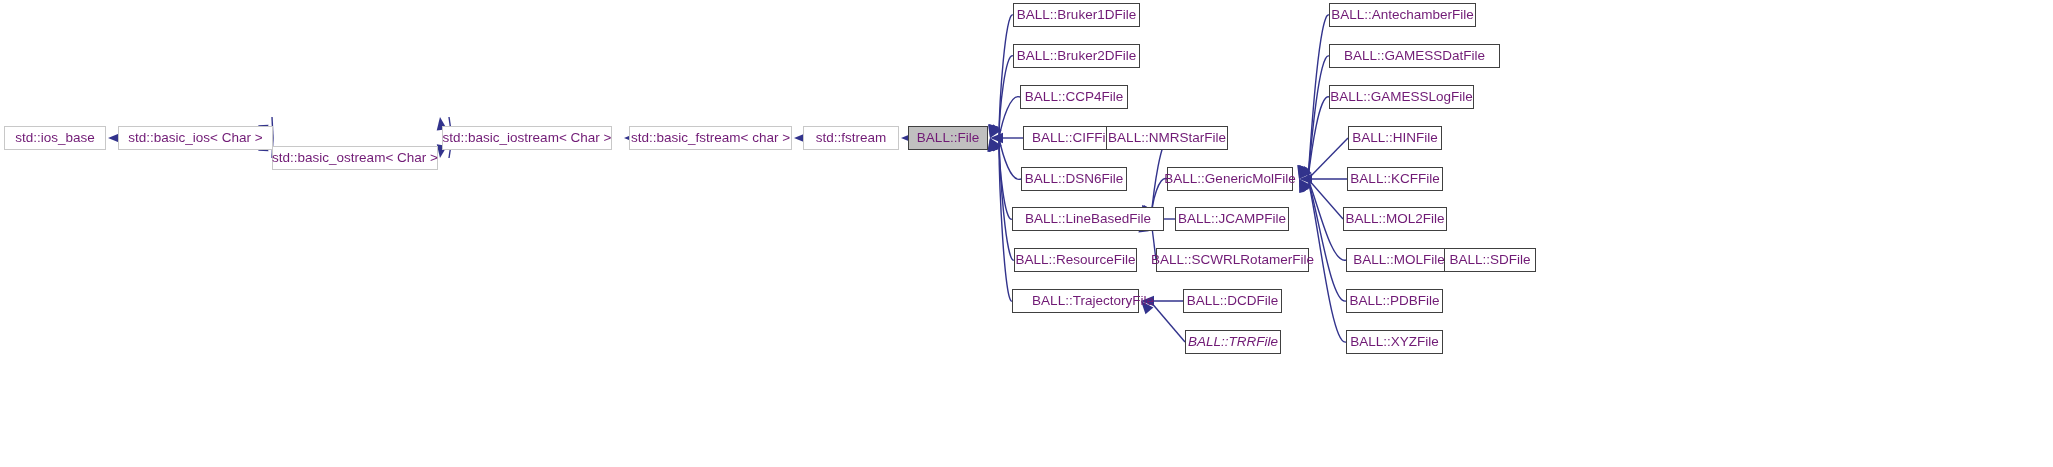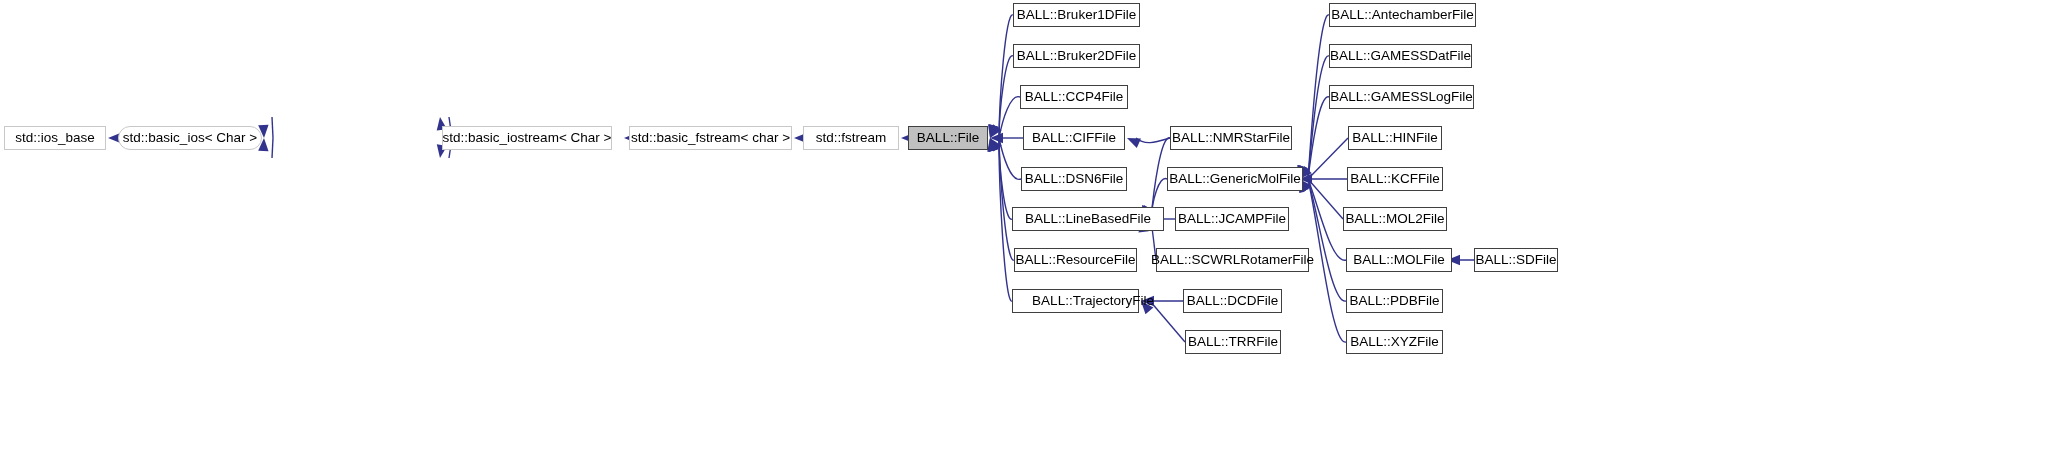--- a/index.html
+++ b/index.html
@@ -29,21 +29,21 @@
     position: absolute;
     box-sizing: border-box;
     display: flex;
     align-items: center;
     justify-content: center;
     height: 24px;
     background: #ffffff;
     border: 1px solid #404040;
     font-size: 13.5px;
     line-height: 1;
-    color: #000000;
+    color: #701a75;
     white-space: nowrap;
     letter-spacing: 0px;
     z-index: 5;
   }
   .node.std {
     border: 1px solid #c8c8c8;
   }
   .node.current {
     background: #c0c0c0;
     border: 1px solid #404040;
@@ -187,22 +187,25 @@
       </g>
       <polygon points="1299,179 1299.166876990554,193.000433995774 1308.7763136799003,189.02315772759218" fill="#32338c"></polygon>
       <g>
         <path d="M 1490 260 L 1456 260" fill="none" stroke="#32338c" stroke-width="1.4"></path>
       </g>
       <polygon points="1447,260 1460,265.2 1460,254.8" fill="#32338c"></polygon>
     </svg>
 <div class="node std" style="left: 4px; top: 126px; width: 102px;">
       <span class="node-label">std::ios_base</span>
     </div>
-    <div class="node std" style="left: 118px; top: 126px; width: 144px; border-radius: 12px;">
+    <div class="node std" style="left: 118px; top: 126px; width: 155px;">
       <span class="node-label">std::basic_ios&lt; Char &gt;</span>
+    </div>
+    <div class="node std" style="left: 272px; top: 146px; width: 166px;">
+      <span class="node-label">std::basic_ostream&lt; Char &gt;</span>
     </div>
     <div class="node std" style="left: 442px; top: 126px; width: 170px;">
       <span class="node-label">std::basic_iostream&lt; Char &gt;</span>
     </div>
     <div class="node std" style="left: 629px; top: 126px; width: 163px;">
       <span class="node-label">std::basic_fstream&lt; char &gt;</span>
     </div>
     <div class="node std" style="left: 803px; top: 126px; width: 96px;">
       <span class="node-label">std::fstream</span>
     </div>
@@ -226,42 +229,42 @@
     </div>
     <div class="node " style="left: 1012px; top: 207px; width: 152px; text-align: right;">
       <span class="node-label">BALL::LineBasedFile</span>
     </div>
     <div class="node " style="left: 1014px; top: 248px; width: 123px;">
       <span class="node-label">BALL::ResourceFile</span>
     </div>
     <div class="node " style="left: 1012px; top: 289px; width: 127px; padding-left: 35px;">
       <span class="node-label">BALL::TrajectoryFile</span>
     </div>
-    <div class="node " style="left: 1170px; top: 126px; width: 122px;">
+    <div class="node " style="left: 1106px; top: 126px; width: 122px;">
       <span class="node-label">BALL::NMRStarFile</span>
     </div>
-    <div class="node " style="left: 1167px; top: 167px; width: 136px; text-align: right;">
+    <div class="node " style="left: 1167px; top: 167px; width: 126px; text-align: right;">
       <span class="node-label">BALL::GenericMolFile</span>
     </div>
     <div class="node " style="left: 1175px; top: 207px; width: 114px;">
       <span class="node-label">BALL::JCAMPFile</span>
     </div>
     <div class="node " style="left: 1156px; top: 248px; width: 153px;">
       <span class="node-label">BALL::SCWRLRotamerFile</span>
     </div>
     <div class="node " style="left: 1183px; top: 289px; width: 99px;">
       <span class="node-label">BALL::DCDFile</span>
     </div>
-    <div class="node " style="left: 1185px; top: 330px; width: 96px;">
+    <div class="node " style="left: 1185px; top: 330px; width: 96px; font-style: italic;">
       <span class="node-label">BALL::TRRFile</span>
     </div>
     <div class="node " style="left: 1329px; top: 3px; width: 147px;">
       <span class="node-label">BALL::AntechamberFile</span>
     </div>
-    <div class="node " style="left: 1329px; top: 44px; width: 143px;">
+    <div class="node " style="left: 1329px; top: 44px; width: 171px;">
       <span class="node-label">BALL::GAMESSDatFile</span>
     </div>
     <div class="node " style="left: 1329px; top: 85px; width: 145px;">
       <span class="node-label">BALL::GAMESSLogFile</span>
     </div>
     <div class="node " style="left: 1348px; top: 126px; width: 94px;">
       <span class="node-label">BALL::HINFile</span>
     </div>
     <div class="node " style="left: 1347px; top: 167px; width: 96px;">
       <span class="node-label">BALL::KCFFile</span>
@@ -271,16 +274,16 @@
     </div>
     <div class="node " style="left: 1346px; top: 248px; width: 106px;">
       <span class="node-label">BALL::MOLFile</span>
     </div>
     <div class="node " style="left: 1346px; top: 289px; width: 97px;">
       <span class="node-label">BALL::PDBFile</span>
     </div>
     <div class="node " style="left: 1346px; top: 330px; width: 97px;">
       <span class="node-label">BALL::XYZFile</span>
     </div>
-    <div class="node " style="left: 1474px; top: 248px; width: 84px;">
+    <div class="node " style="left: 1444px; top: 248px; width: 92px;">
       <span class="node-label">BALL::SDFile</span>
     </div>
   </div>
 
 </body></html>

